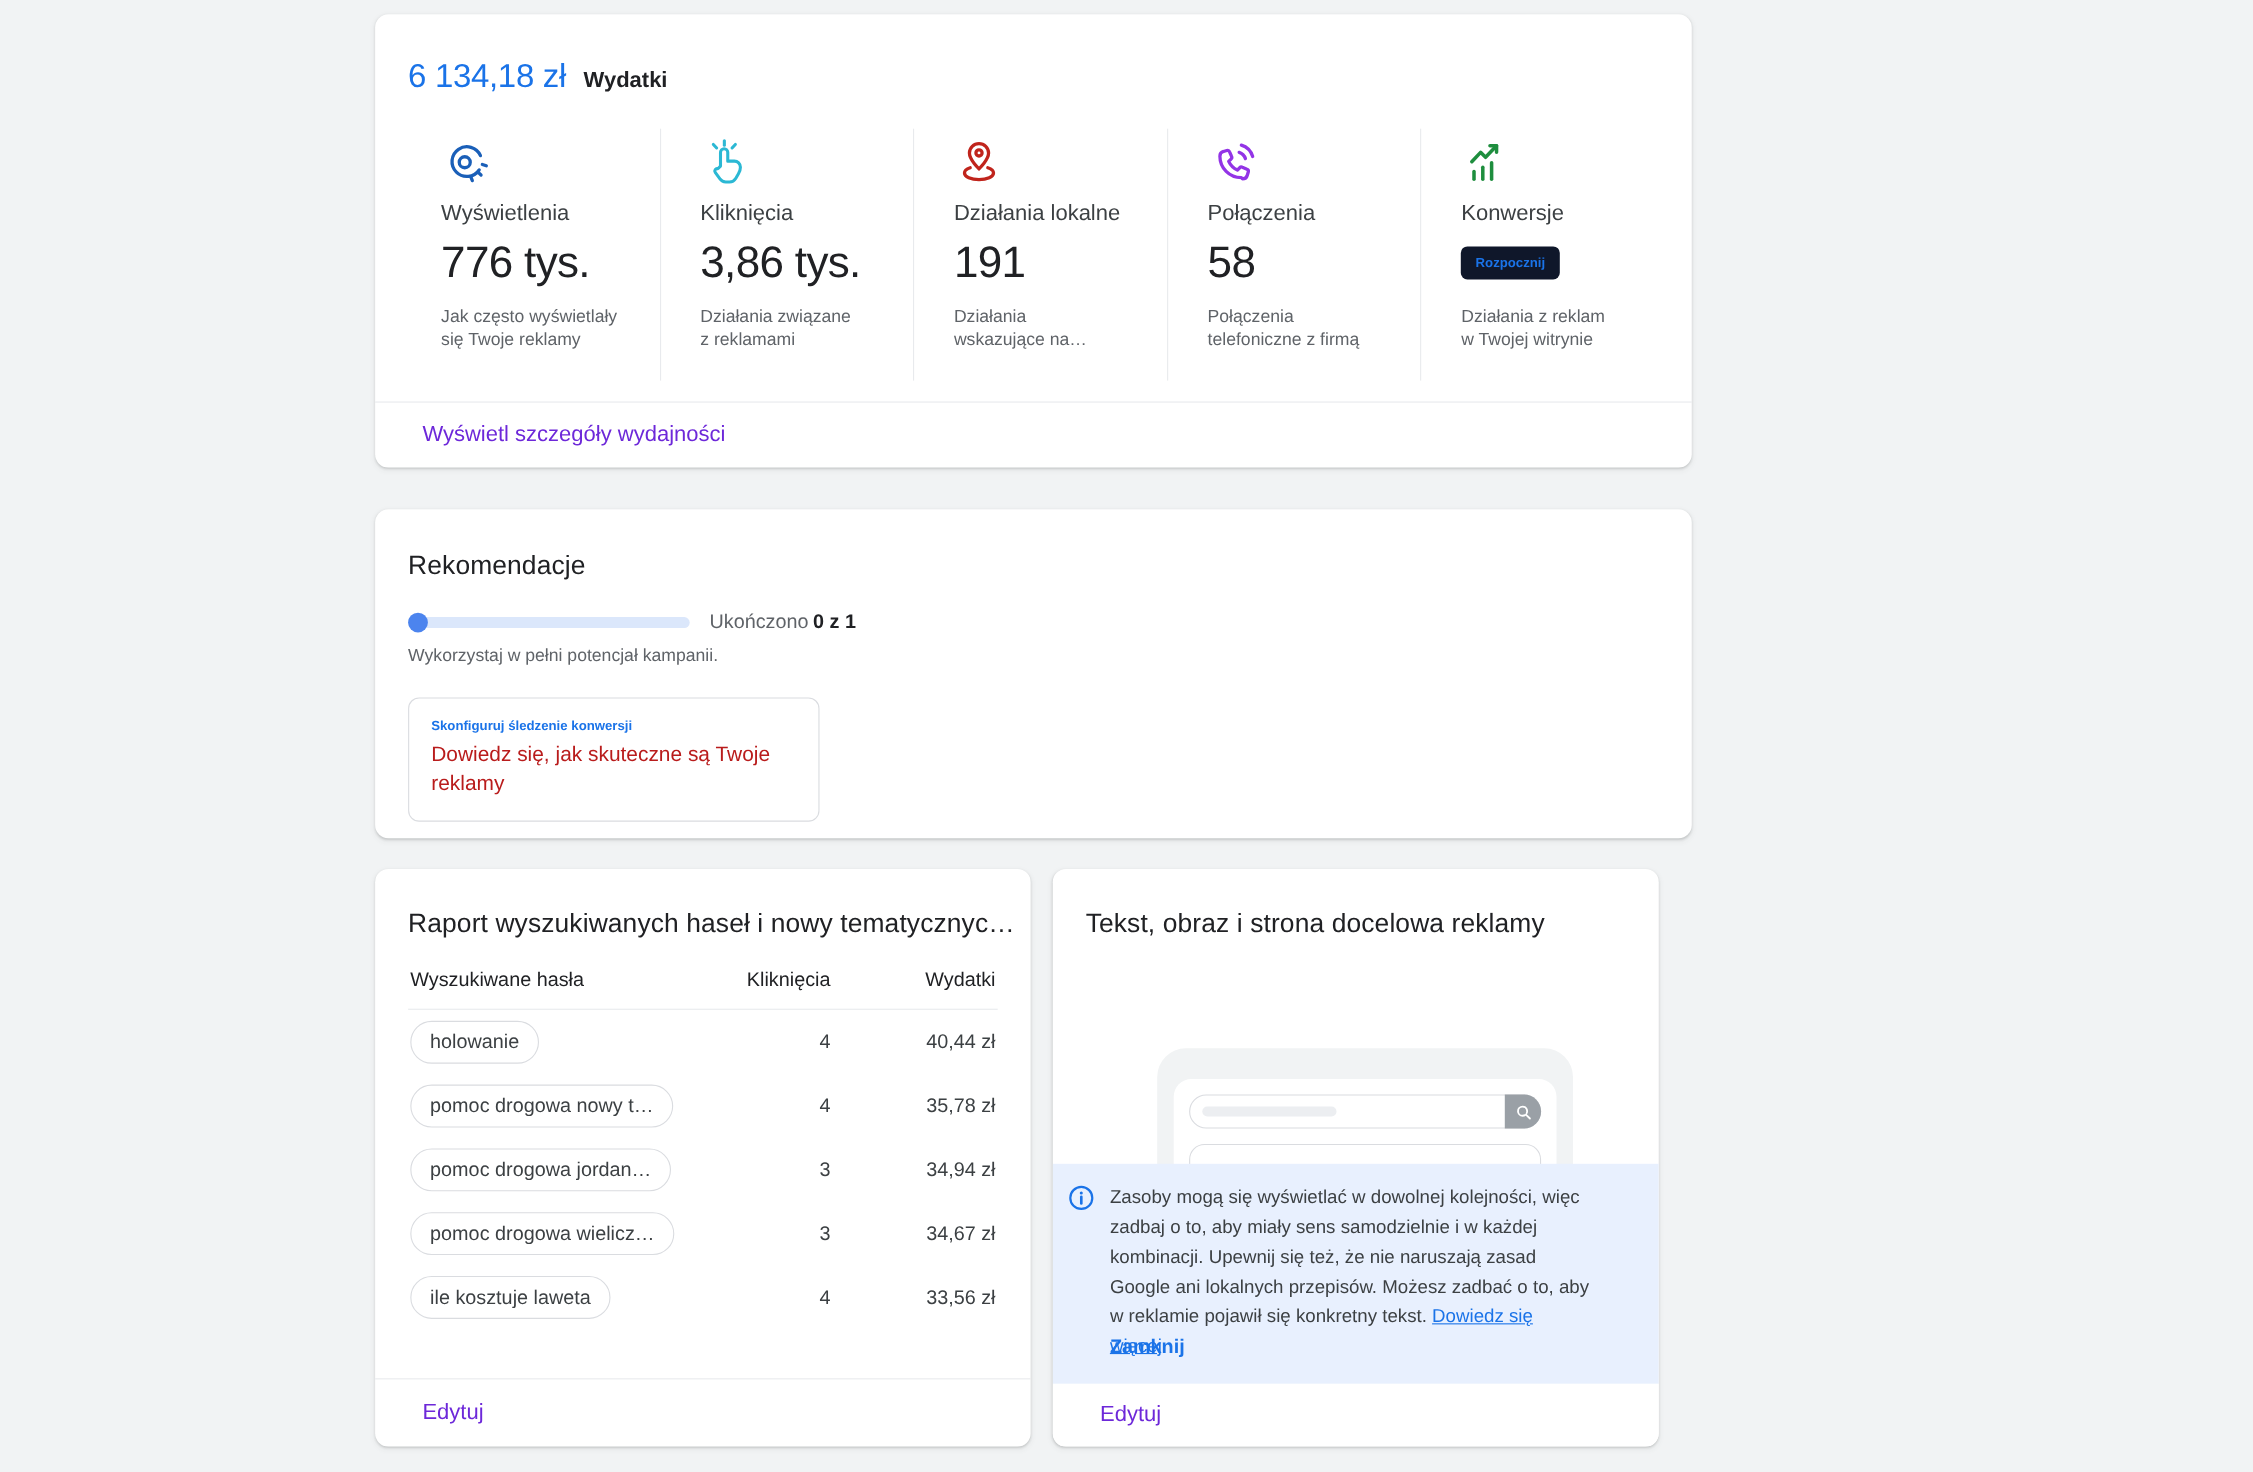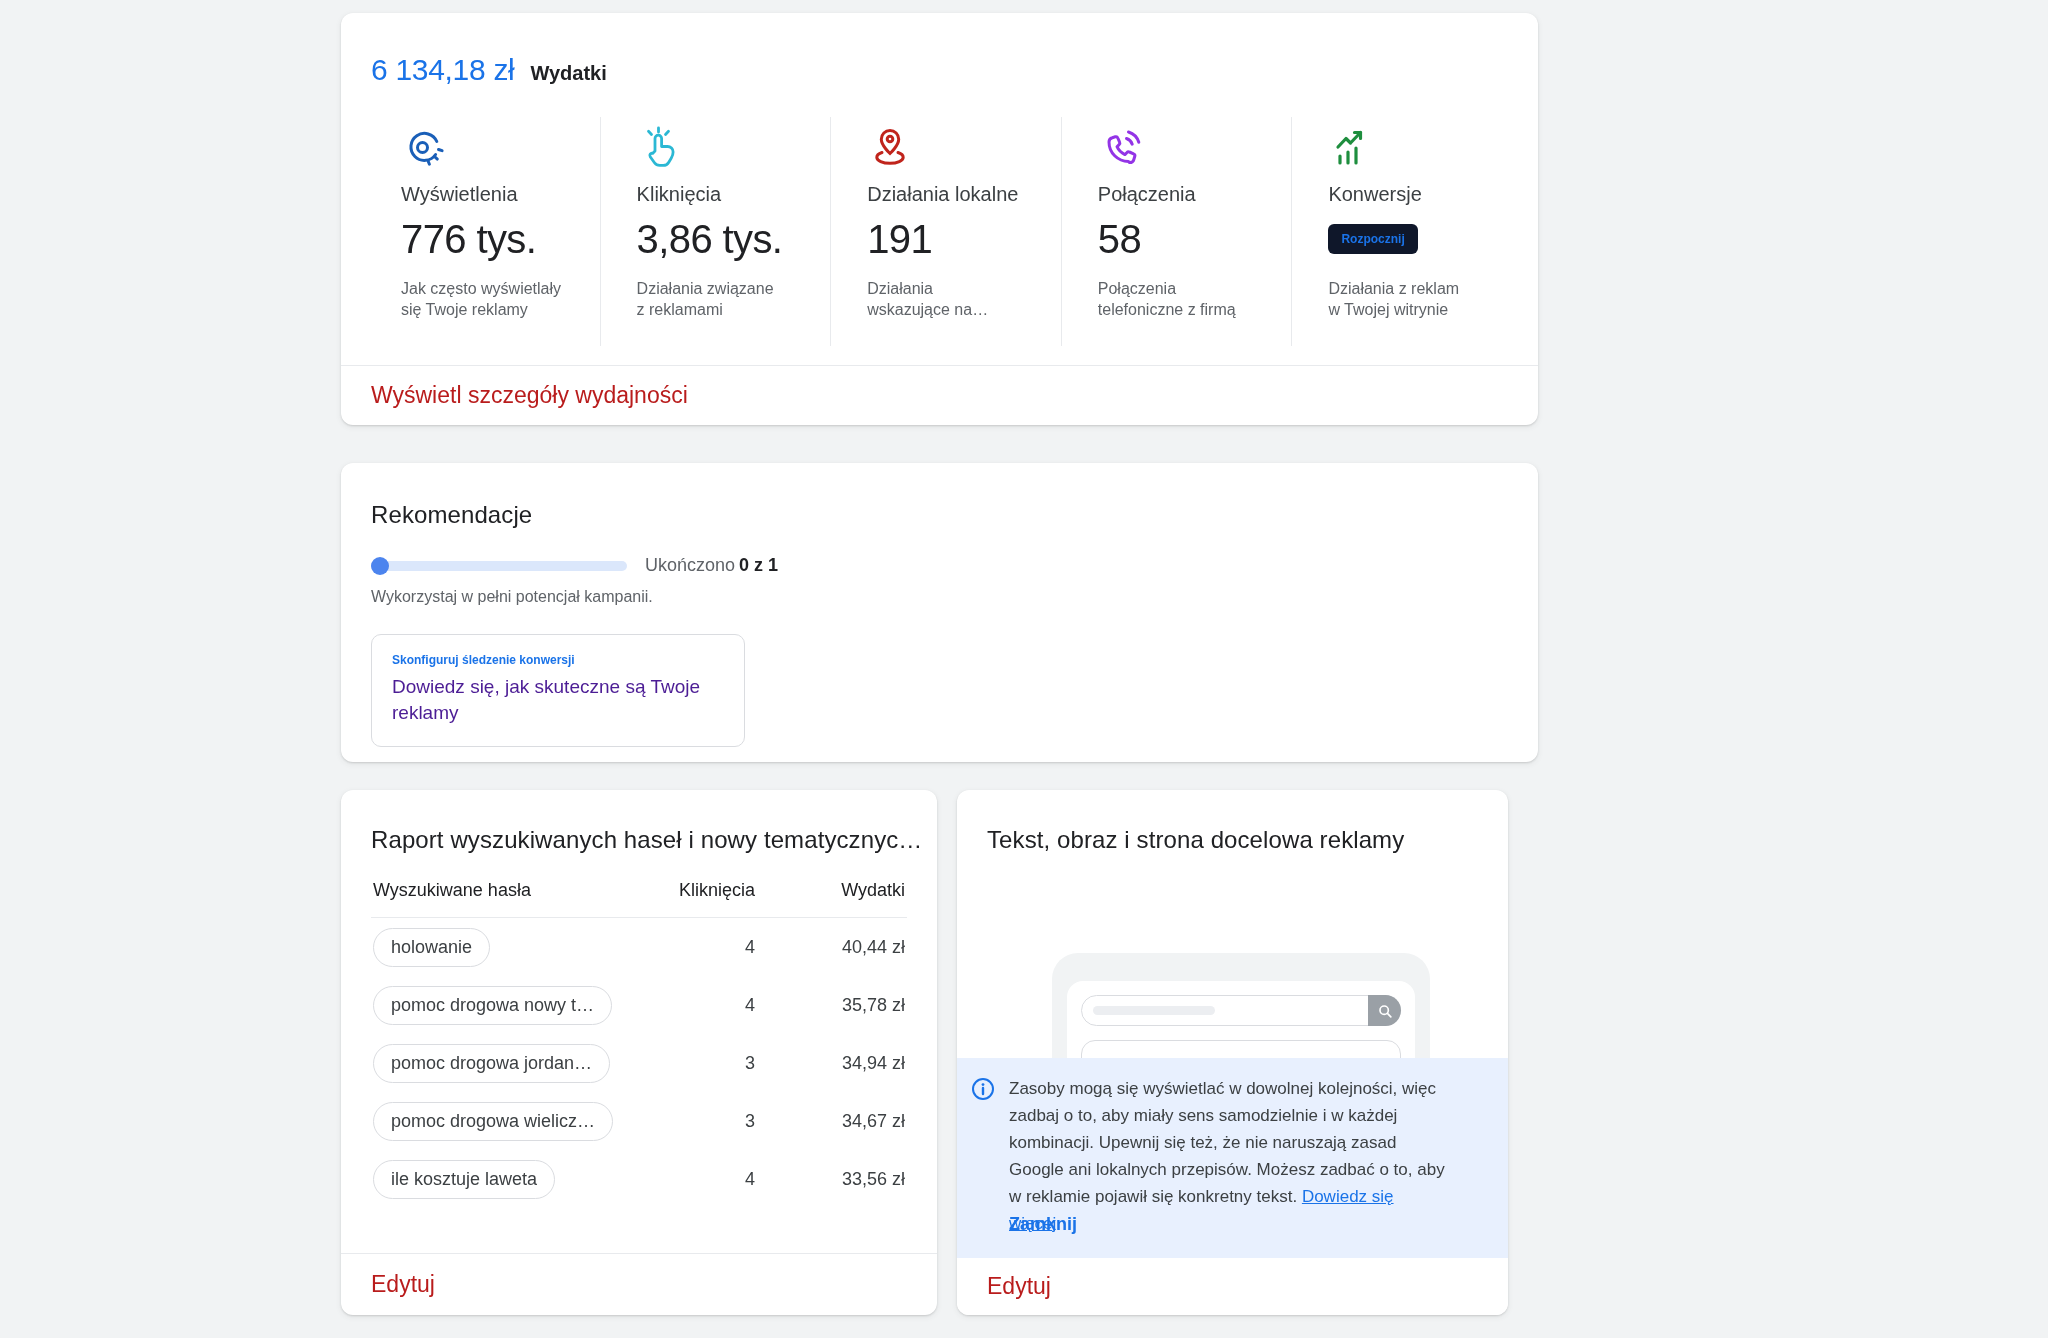--- a/index.html
+++ b/index.html
@@ -34,37 +34,37 @@
   .m-value { font-size:40px; color:#202124; letter-spacing:-0.6px; }
   .m-badge {
     display:inline-block; background:#0f172a; color:#1a73e8;
     font-size:12px; font-weight:700; padding:8px 13px; border-radius:6px;
   }
   .m-desc { margin-top:12px; font-size:16px; line-height:21px; color:#5f6368; white-space:pre-line; }
   .perf-footer {
     border-top:1px solid #e8eaed; height:60px;
     display:flex; align-items:center; padding:0 30px;
   }
-  a.blue-link { color:#b91c1c; text-decoration:none; font-size:23px; cursor:pointer; }
+  a.blue-link { color:#6d28d9; text-decoration:none; font-size:20px; cursor:pointer;margin-left:13px; }
 
   
   .reco-card { left:341px; top:463px; width:1197px; height:299px; padding:38px 30px; }
   .card-title { font-size:24px; color:#202124; letter-spacing:0.1px; }
   .progress-row { margin-top:26px; display:flex; align-items:center; }
   .progress-track { position:relative; width:256px; height:10px; background:#dbe7fb; border-radius:6px; }
   .progress-dot { position:absolute; left:0; top:-4px; width:18px; height:18px; border-radius:50%; background:#4c84ee; }
   .progress-text { margin-left:18px; font-size:18px; color:#5f6368; }
   .progress-text b { color:#202124; font-weight:700; margin-left:4px; }
   .reco-subtitle { margin-top:12px; font-size:16px; color:#5f6368; }
   .reco-item {
     margin-top:28px; width:374px; border:1px solid #dadce0; border-radius:10px;
     padding:18px 20px 20px 20px; cursor:pointer;
   }
   .reco-item-title { font-size:12px; font-weight:700; color:#1a73e8; }
-  .reco-item-desc { margin-top:7px; font-size:19px; line-height:26px; color:#4c1d95; }
+  .reco-item-desc { margin-top:7px; font-size:19px; line-height:26px; color:#b91c1c; }
 
   
   .report-card { left:341px; top:790px; width:596px; height:525px; padding-top:36px; }
   .report-card .card-title { padding:0 30px; white-space:nowrap; overflow:hidden; }
   .table-head {
     margin-top:26px; padding:0 32px; display:grid;
     grid-template-columns:1fr 120px 150px;
     font-size:18px; font-weight:400; color:#202124;
   }
   .table-head .col-r { text-align:right; }

